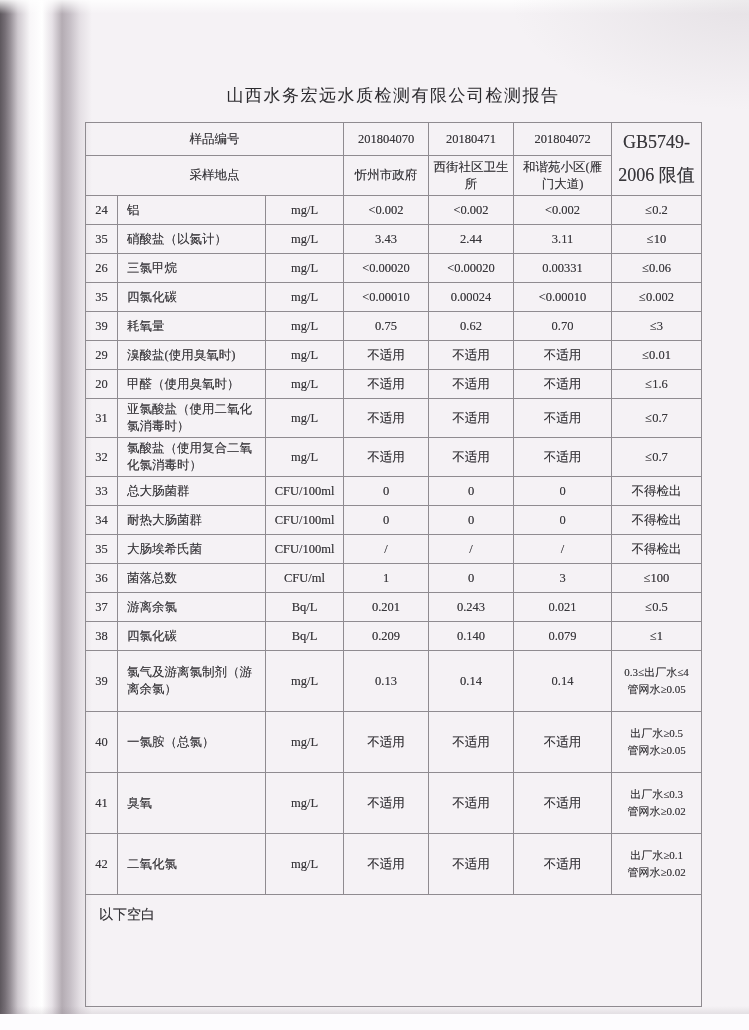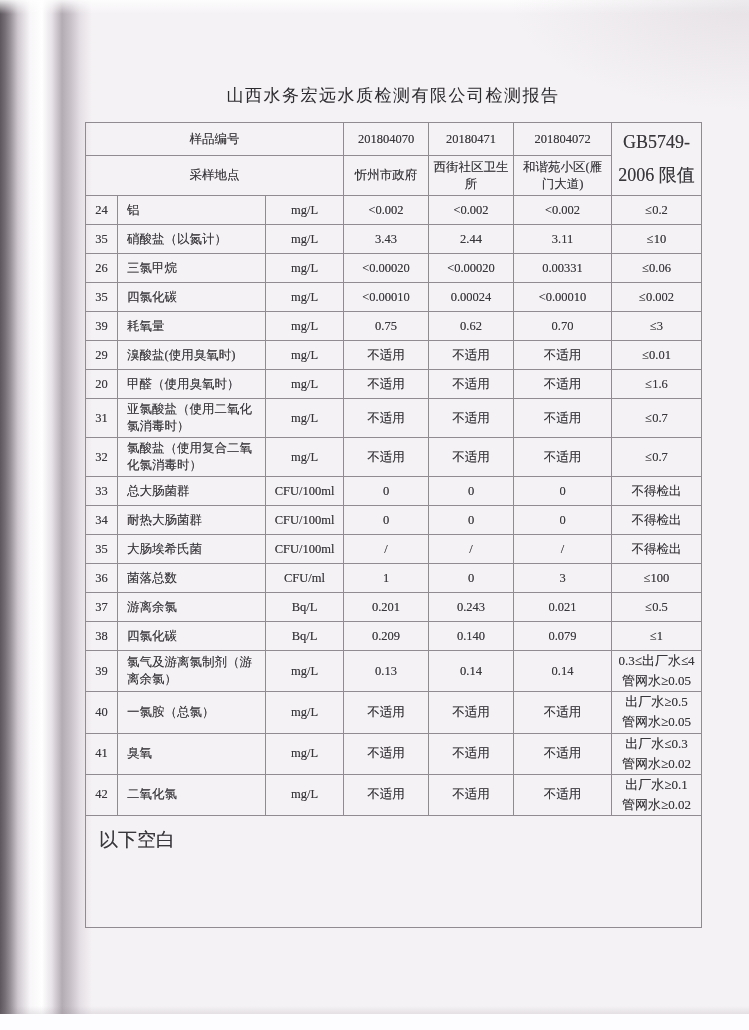--- a/index.html
+++ b/index.html
@@ -52,24 +52,24 @@
     border:1px solid #8f8b90;padding:2px 4px;text-align:center;
     font-weight:normal;vertical-align:middle;
     text-shadow:0 0 0.4px rgba(60,55,60,0.55);
   }
   thead tr.h1{height:33px}
   thead tr.h2{height:40px}
   tbody tr{height:29px}
   .limit-head{white-space:pre-line;line-height:33px;font-size:18px;}
   .c-name{text-align:left;padding-left:9px;}
   .c-limit{white-space:pre-line;}
-  .c-limit.small{font-size:13px;line-height:1.55;padding:0 1px;}
+  .c-limit.small{font-size:11px;line-height:1.55;padding:13px 1px;}
   .blank-cell{
     height:89px;vertical-align:top;text-align:left;
-    padding:11px 13px;font-size:19px;
+    padding:11px 13px;font-size:14px;
   }
 </style>
 </head>
 <body>
 
 <div id="canvas">
   <div class="spine"></div>
   <div class="top-edge"></div>
   <div class="corner-shade"></div>
 

